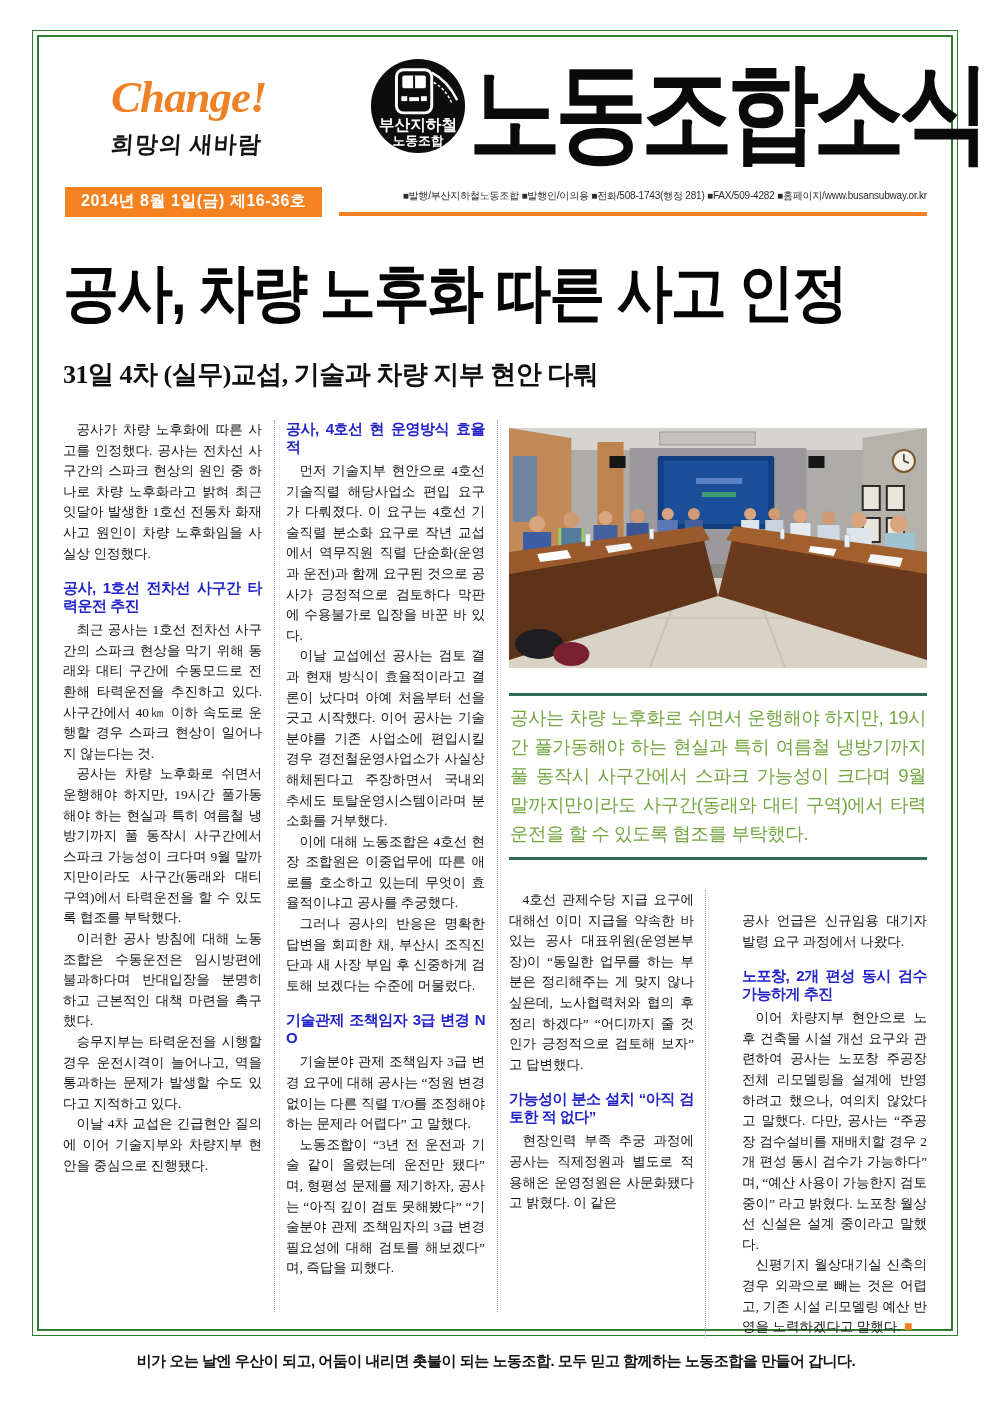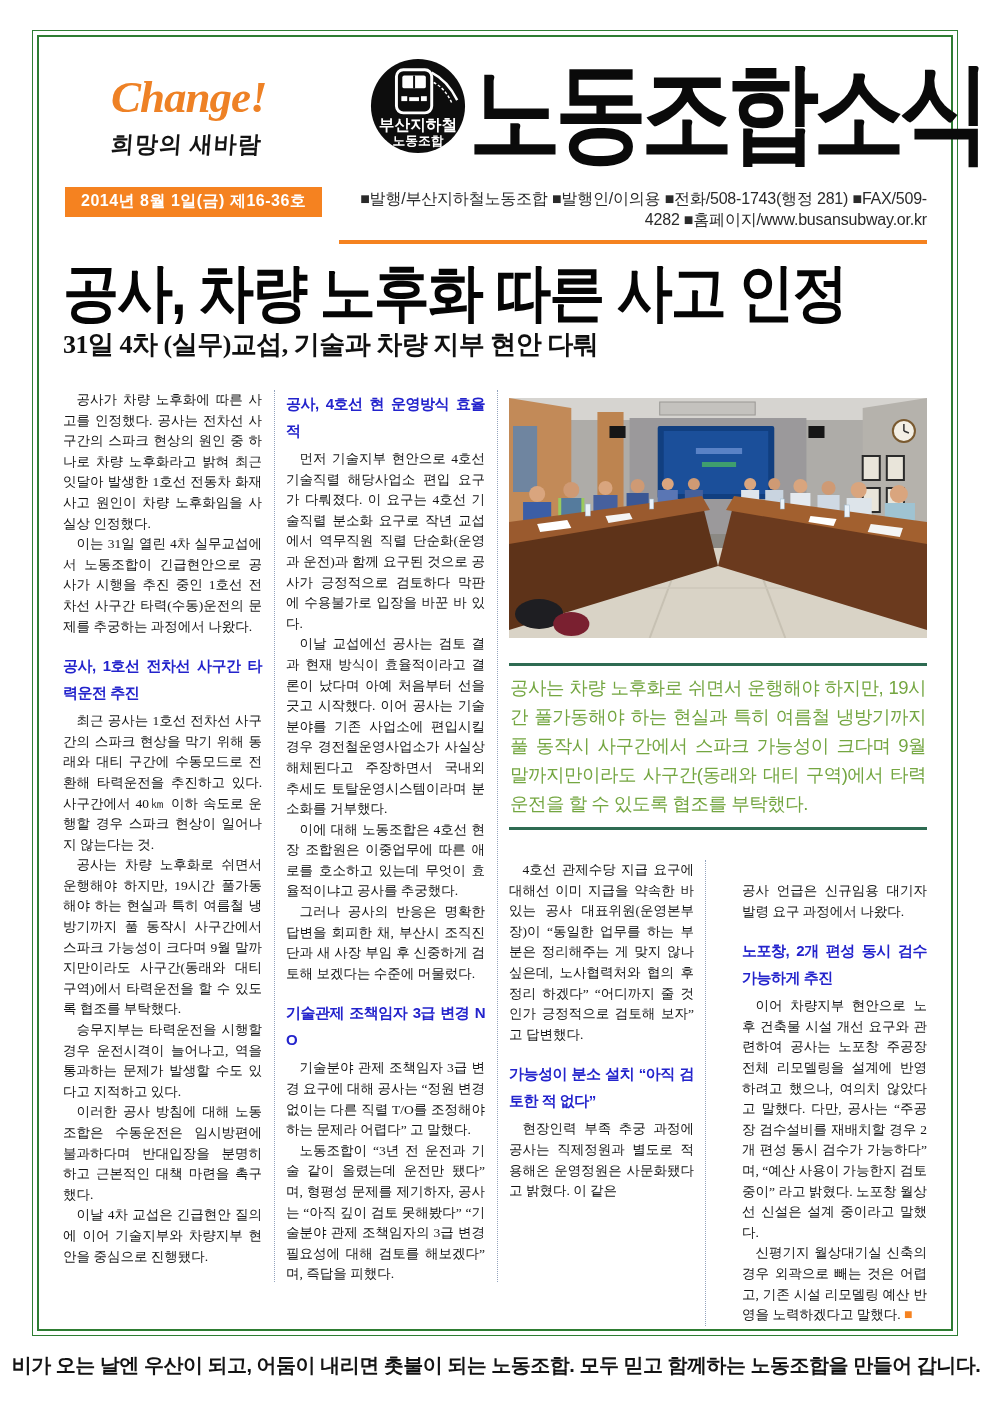--- a/index.html
+++ b/index.html
@@ -19,39 +19,39 @@
   .slogan-sub { font-family: "Liberation Serif", serif; font-weight: 700; font-size: 23px;
                 color: #141414; margin-top: 6px; letter-spacing: 1px; transform: skewX(-4deg); }
   .emblem { position: absolute; left: 306px; top: 20px; width: 98px; height: 98px; }
   .paper-title { position: absolute; left: 406px; top: 2px; font-family: "Liberation Sans", sans-serif;
                  font-weight: 900; font-size: 92px; letter-spacing: -6px; color: #0a0a0a;
                  transform: scaleY(1.18); transform-origin: top left; white-space: nowrap; }
   .issue-bar { position: absolute; left: 2px; top: 150px; background: #f58220; color: #fff;
                font-family: "Liberation Sans", sans-serif; font-weight: 700; font-size: 16px;
                padding: 4px 16px 5px; letter-spacing: 0.5px; }
   .pub-info { position: absolute; left: 276px; right: 0; top: 152px; font-family: "Liberation Sans", sans-serif;
-              font-size: 16px; color: #2a2a2a; border-bottom: 4px solid #f58220; padding-bottom: 9px;
+              font-size: 10px; color: #2a2a2a; border-bottom: 4px solid #f58220; padding-bottom: 9px;
               text-align: right; letter-spacing: -0.2px; }
 
   
   .headline { margin-top: 30px; font-family: "Liberation Sans", sans-serif; font-weight: 900;
               font-size: 56px; letter-spacing: -2px; color: #050505; transform: scaleY(1.12);
               transform-origin: left top; white-space: nowrap; }
-  .subheadline { font-family: "Liberation Serif", serif; font-weight: 700;
+  .subheadline { margin-top: 30px; font-family: "Liberation Serif", serif; font-weight: 700;
                  font-size: 26px; color: #101010; letter-spacing: -0.5px; }
 
   
   .body-cols { display: flex; margin-top: 28px; height: 892px; }
   .col { font-size: 13.5px; line-height: 20.6px; text-align: justify; word-break: break-all; }
   .col-left { flex: 0 0 212px; padding-right: 12px; border-right: 1px dotted #93a3bd; margin-right: 11px; }
   .right-half { flex: 1 1 auto; display: flex; flex-direction: column; }
   .para { text-indent: 1em; color: #141414; }
   .para.no-indent { text-indent: 0; }
   .subhead { font-family: "Liberation Sans", sans-serif; font-weight: 700; font-size: 15px;
-             line-height: 27px; color: #2323cc; margin: 15px 0 5px; letter-spacing: -0.5px; }
+             line-height: 18px; color: #2323cc; margin: 15px 0 5px; letter-spacing: -0.5px; }
   .subhead.first { margin-top: 0; }
 
   
   .photo { width: 100%; height: 240px; margin-top: 8px; }
   .photo svg { width: 100%; height: 100%; display: block; }
 
   
   .caption { margin-top: 25px; font-family: "Liberation Sans", sans-serif; font-size: 18.5px;
              line-height: 29px; color: #74a641; border-top: 3px solid #2e6b52;
              border-bottom: 3px solid #2e6b52; padding: 7px 1px 9px; text-align: justify;
@@ -59,21 +59,21 @@
 
   
   .sub-cols { display: flex; margin-top: 30px; flex: 1 1 auto; gap: 24px; }
   .sub-col { width: 50%; }
   .sub-col.s3 { padding-right: 11px; border-right: 1px dotted #93a3bd; }
   .sub-col.s4 { padding-left: 12px; margin-top: 21px; }
   .endmark { color: #f58220; font-size: 14px; }
 
   
   .footer { position: absolute; left: 0; right: 0; top: 1352px; text-align: center;
-            font-family: "Liberation Sans", sans-serif; font-weight: 700; font-size: 20px;
+            font-family: "Liberation Sans", sans-serif; font-weight: 700; font-size: 15px;
             color: #131313; letter-spacing: -0.5px; }
 </style>
 </head>
 <body>
 
 <div class="frame">
   <div class="frame-inner">
 
     <div class="masthead">
       <div class="slogan-wrap">
@@ -103,26 +103,25 @@
       <div class="pub-info">■발행/부산지하철노동조합  ■발행인/이의용  ■전화/508-1743(행정 281)  ■FAX/509-4282  ■홈페이지/www.busansubway.or.kr</div>
     </div>
 
     <div class="headline">공사, 차량 노후화 따른 사고 인정</div>
     <div class="subheadline">31일 4차 (실무)교섭, 기술과 차량 지부 현안 다뤄</div>
 
     <div class="body-cols">
 
       <div class="col col-left">
         <p class="para">공사가 차량 노후화에 따른 사고를 인정했다. 공사는 전차선 사구간의 스파크 현상의 원인 중 하나로 차량 노후화라고 밝혀 최근 잇달아 발생한 1호선 전동차 화재사고 원인이 차량 노후화임을 사실상 인정했다.</p>
-        <p class="para">이는 31일 열린 4차 실무교섭에서 노동조합이 긴급현안으로 공사가 시행을 추진 중인 1호선 전차선 사구간 타력(수동)운전의 문제를 추궁하는 과정에서 나왔다.</p>
         <div class="subhead">공사, 1호선 전차선 사구간 타력운전 추진</div>
         <p class="para">최근 공사는 1호선 전차선 사구간의 스파크 현상을 막기 위해 동래와 대티 구간에 수동모드로 전환해 타력운전을 추진하고 있다. 사구간에서 40㎞ 이하 속도로 운행할 경우 스파크 현상이 일어나지 않는다는 것.</p>
         <p class="para">공사는 차량 노후화로 쉬면서 운행해야 하지만, 19시간 풀가동해야 하는 현실과 특히 여름철 냉방기까지 풀 동작시 사구간에서 스파크 가능성이 크다며 9월 말까지만이라도 사구간(동래와 대티 구역)에서 타력운전을 할 수 있도록 협조를 부탁했다.</p>
+        <p class="para">이러한 공사 방침에 대해 노동조합은 수동운전은 임시방편에 불과하다며 반대입장을 분명히 하고 근본적인 대책 마련을 촉구했다.</p>
         <p class="para">승무지부는 타력운전을 시행할 경우 운전시격이 늘어나고, 역을 통과하는 문제가 발생할 수도 있다고 지적하고 있다.</p>
-        <p class="para">이러한 공사 방침에 대해 노동조합은 수동운전은 임시방편에 불과하다며 반대입장을 분명히 하고 근본적인 대책 마련을 촉구했다.</p>
         <p class="para">이날 4차 교섭은 긴급현안 질의에 이어 기술지부와 차량지부 현안을 중심으로 진행됐다.</p>
       </div>
 
       <div class="col col-left">
         <div class="subhead first">공사, 4호선 현 운영방식 효율적</div>
         <p class="para">먼저 기술지부 현안으로 4호선 기술직렬 해당사업소 편입 요구가 다뤄졌다. 이 요구는 4호선 기술직렬 분소화 요구로 작년 교섭에서 역무직원 직렬 단순화(운영과 운전)과 함께 요구된 것으로 공사가 긍정적으로 검토하다 막판에 수용불가로 입장을 바꾼 바 있다.</p>
         <p class="para">이날 교섭에선 공사는 검토 결과 현재 방식이 효율적이라고 결론이 났다며 아예 처음부터 선을 긋고 시작했다. 이어 공사는 기술분야를 기존 사업소에 편입시킬 경우 경전철운영사업소가 사실상 해체된다고 주장하면서 국내외 추세도 토탈운영시스템이라며 분소화를 거부했다.</p>
         <p class="para">이에 대해 노동조합은 4호선 현장 조합원은 이중업무에 따른 애로를 호소하고 있는데 무엇이 효율적이냐고 공사를 추궁했다.</p>
         <p class="para">그러나 공사의 반응은 명확한 답변을 회피한 채, 부산시 조직진단과 새 사장 부임 후 신중하게 검토해 보겠다는 수준에 머물렀다.</p>
         <div class="subhead">기술관제 조책임자 3급 변경 NO</div>

